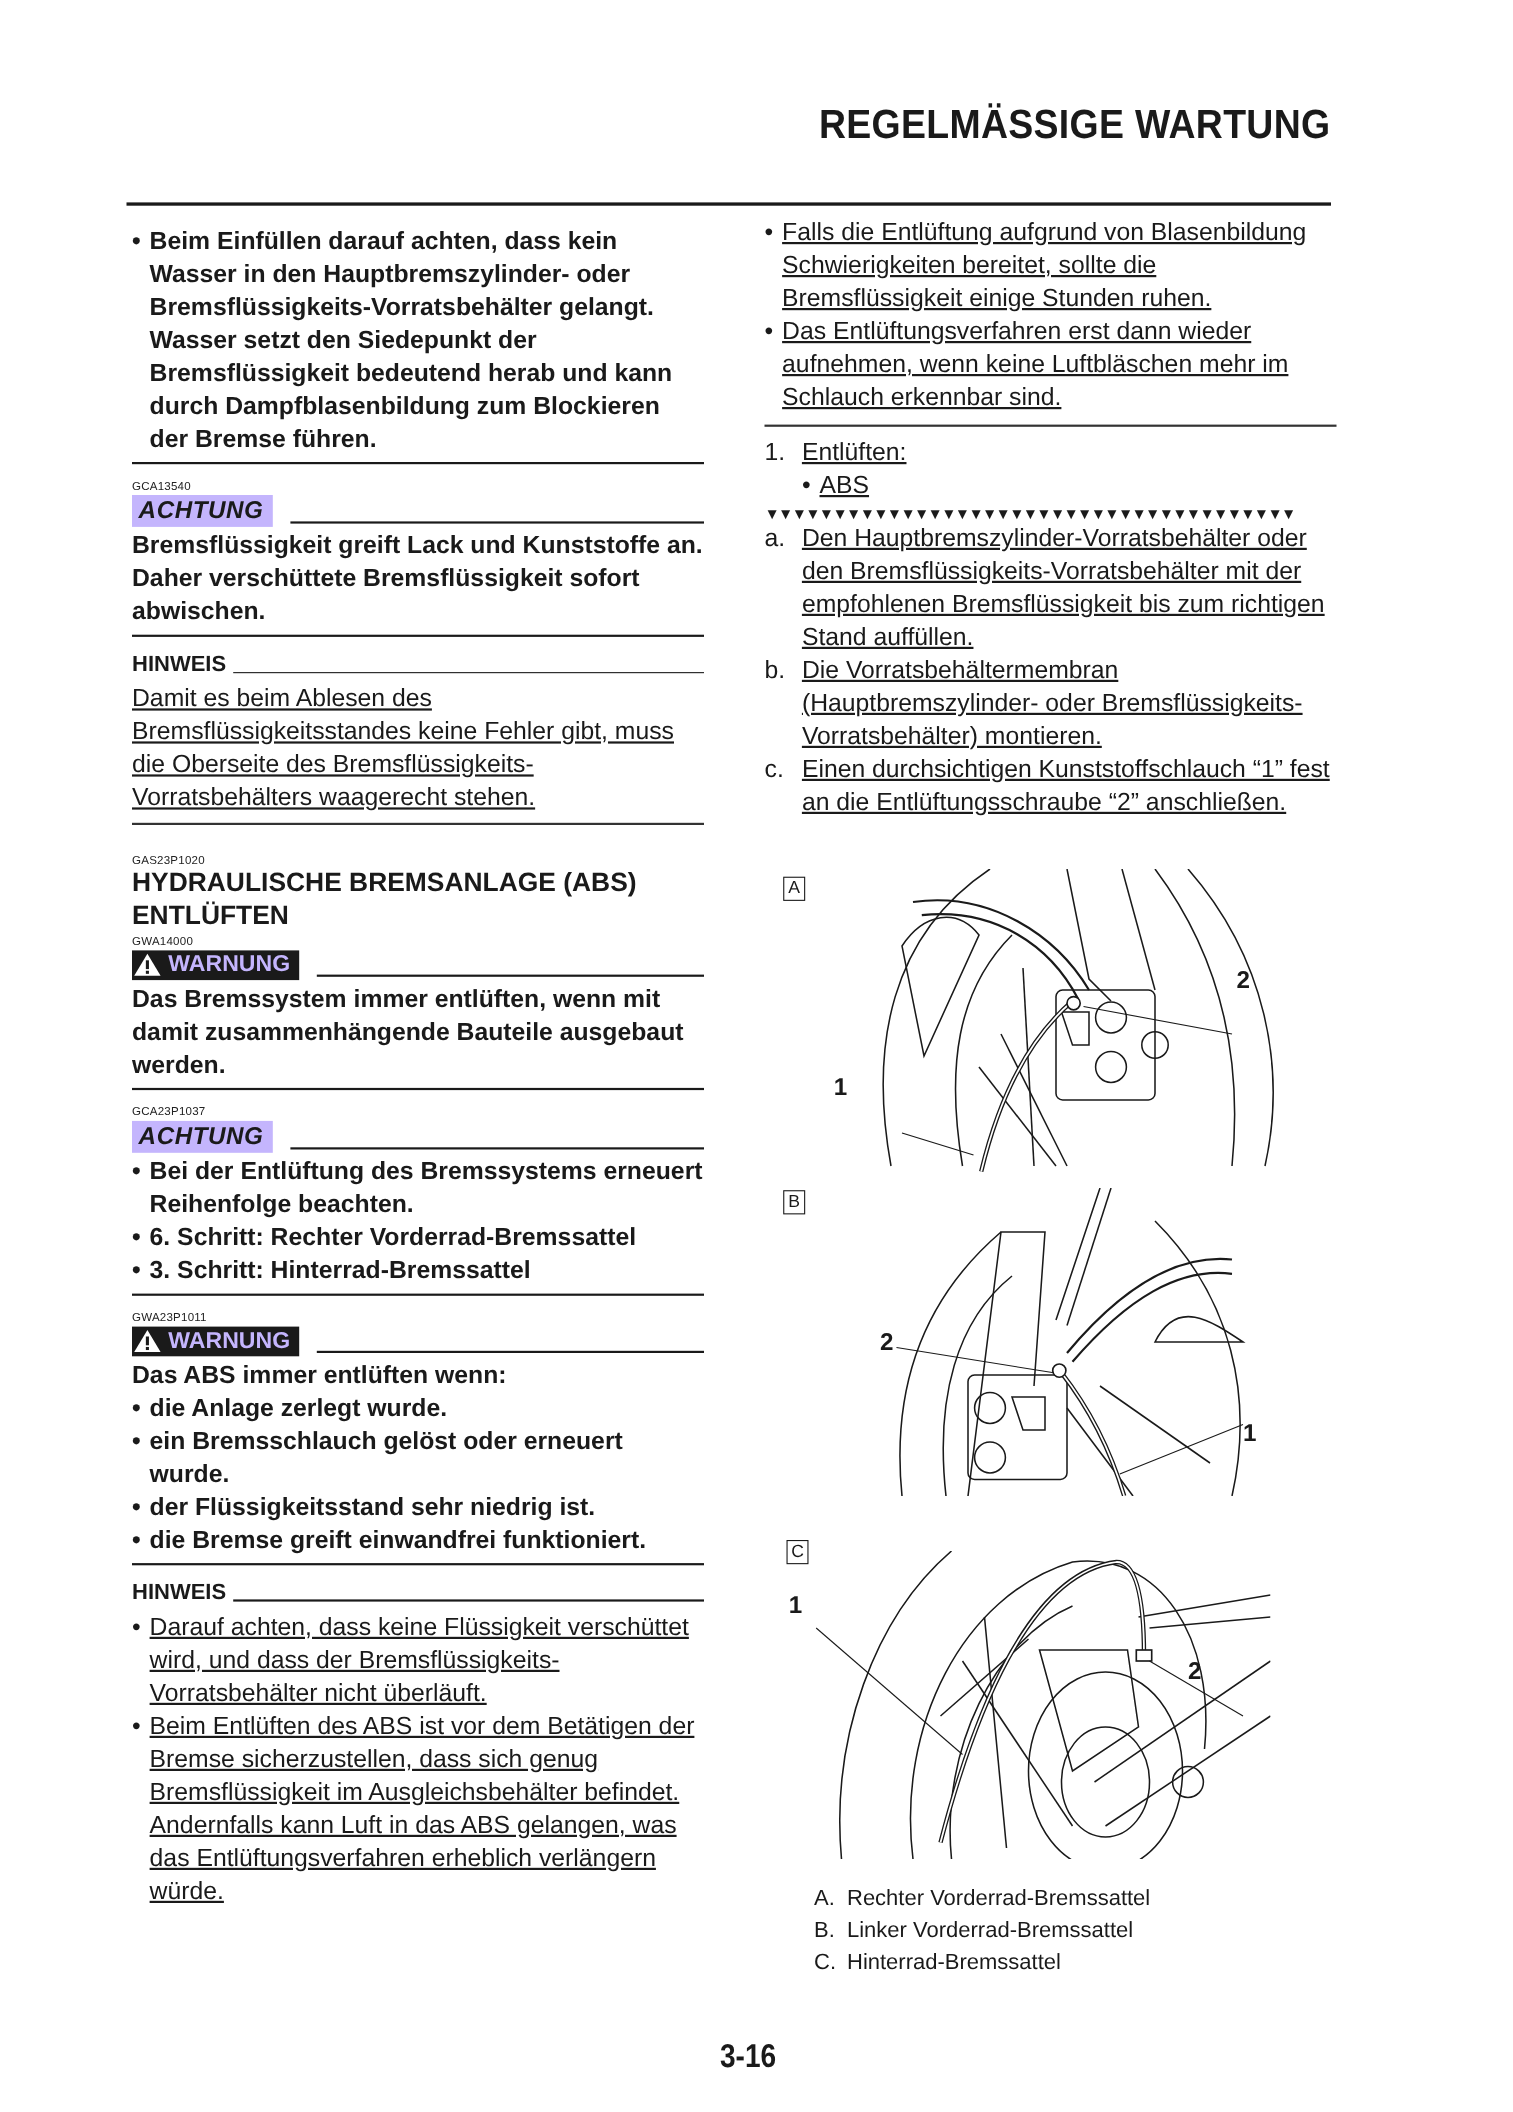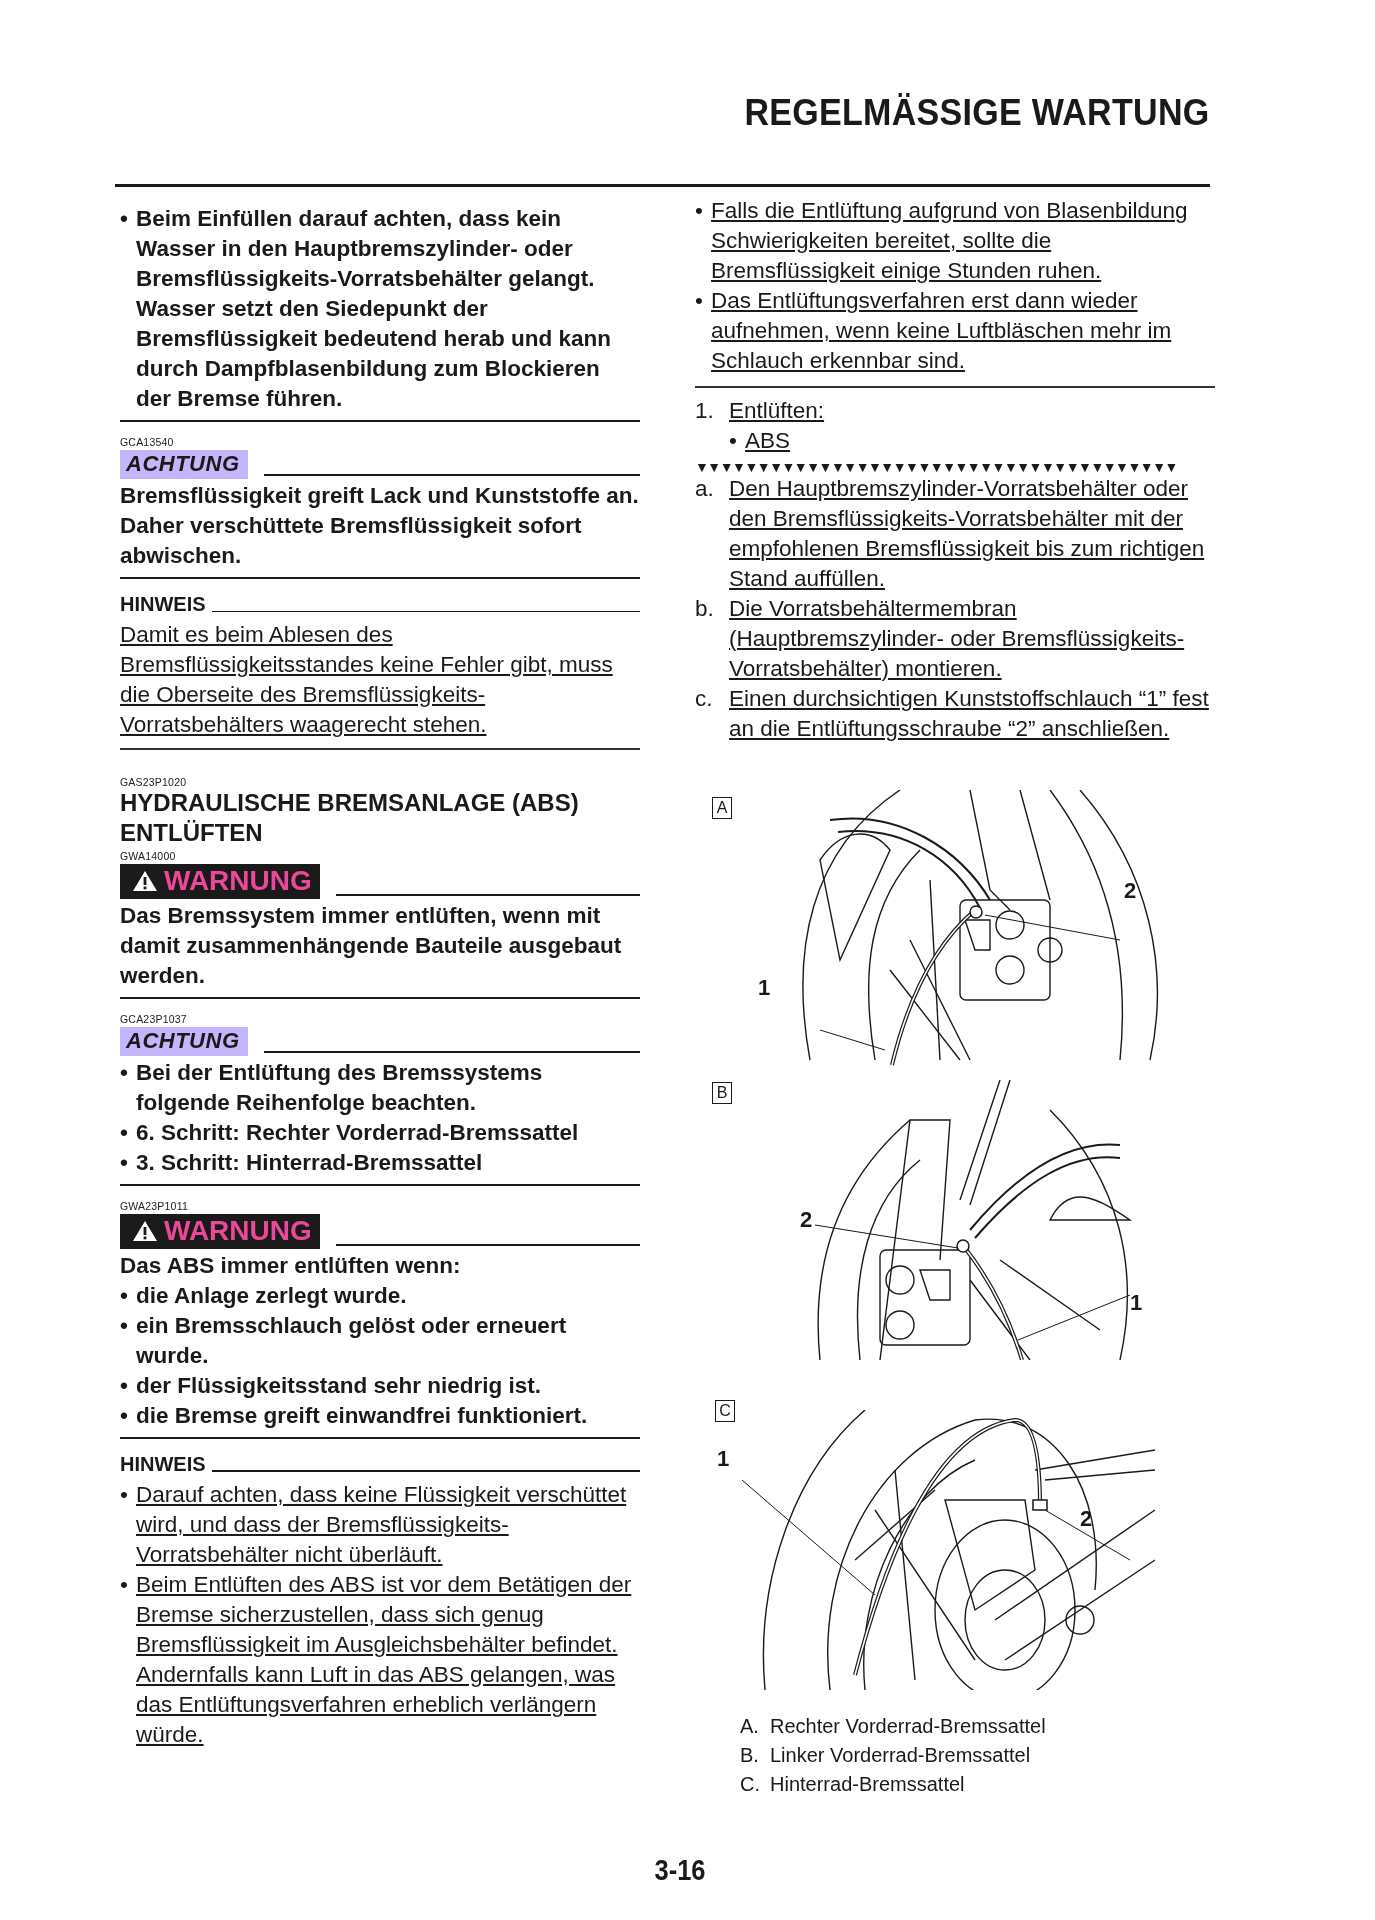--- a/index.html
+++ b/index.html
@@ -23,22 +23,22 @@
   .bullet::before { content: "•"; position: absolute; left: 0; }
   .rule { height: 2px; background: #1a1a1a; margin: 6px 0 0 0; }
   .rule-thin { height: 1.5px; background: #333; }
   .code { font-size: 10.5px; letter-spacing: 0.2px; margin-top: 14px; color: #222; }
   .label-row { display: flex; align-items: flex-end; margin-top: 2px; }
   .achtung-box {
     background: #c4b5fd; font-style: italic; font-weight: bold; font-size: 22px;
     padding: 1px 8px 2px 6px; letter-spacing: 0.5px; color: #1a1a1a;
   }
   .warnung-box {
-    background: #1a1a1a; color: #ec4899; font-weight: bold; font-size: 28px;
-    padding: 1px 8px 2px 12px; display: flex; align-items: center; gap: 6px;
+    background: #1a1a1a; color: #c4b5fd; font-weight: bold; font-size: 21px;
+    padding: 1px 8px 2px 1px; display: flex; align-items: center; gap: 6px;
   }
   .warn-tri { width: 26px; height: 22px; }
   .label-line { flex: 1; height: 2px; background: #1a1a1a; margin-left: 16px; margin-bottom: 3px; }
   .hinweis-row { display: flex; align-items: flex-end; margin-top: 14px; }
   .hinweis-label { font-weight: bold; font-size: 20px; }
   .hinweis-line { flex: 1; height: 1.5px; background: #1a1a1a; margin-left: 6px; margin-bottom: 4px; }
   .section-title { font-weight: bold; font-size: 24px; line-height: 30px; }
 
   .numbered { position: relative; padding-left: 34px; }
   .numbered .num { position: absolute; left: 0; }
@@ -102,21 +102,21 @@
   </div>
   <div class="bold-block" style="margin-top:2px">Das Bremssystem immer entlüften, wenn mit damit zusammenhängende Bauteile ausgebaut werden.</div>
   <div class="rule"></div>
 
   <div class="code">GCA23P1037</div>
   <div class="label-row">
     <span class="achtung-box">ACHTUNG</span>
     <span class="label-line"></span>
   </div>
   <div class="bold-block" style="margin-top:2px">
-    <div class="bullet">Bei der Entlüftung des Bremssystems folgende Reihenfolge beachten.</div>
+    <div class="bullet">Bei der Entlüftung des Bremssystems erneuert Reihenfolge beachten.</div>
     <div class="bullet">6. Schritt: Rechter Vorderrad-Bremssattel</div>
     <div class="bullet">3. Schritt: Hinterrad-Bremssattel</div>
   </div>
   <div class="rule"></div>
 
   <div class="code">GWA23P1011</div>
   <div class="label-row">
     <span class="warnung-box">
       <svg class="warn-tri" viewBox="0 0 26 22">
         <polygon points="13,1 25,21 1,21" fill="#ffffff"></polygon>

